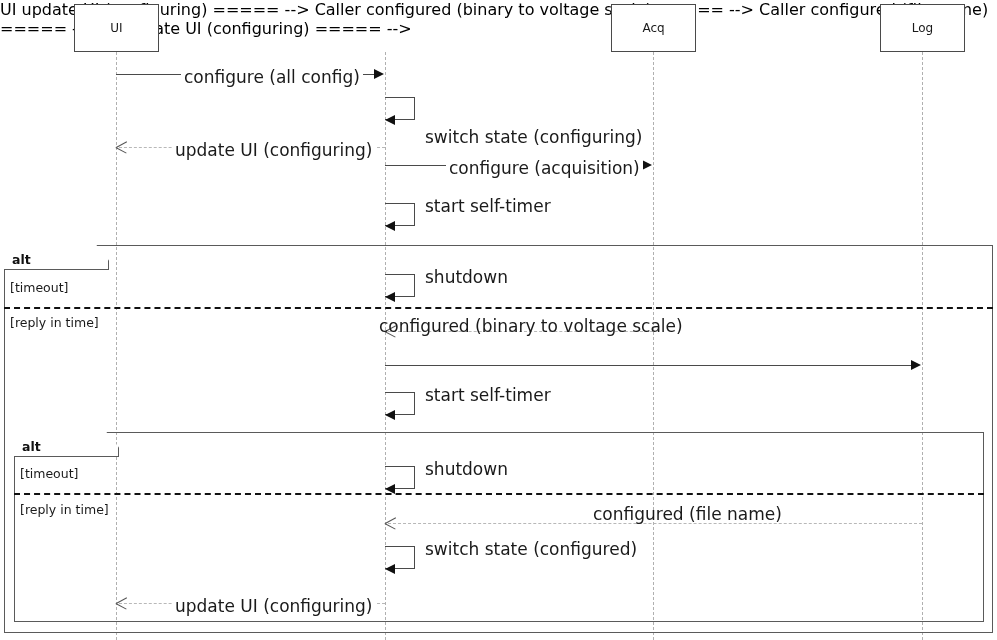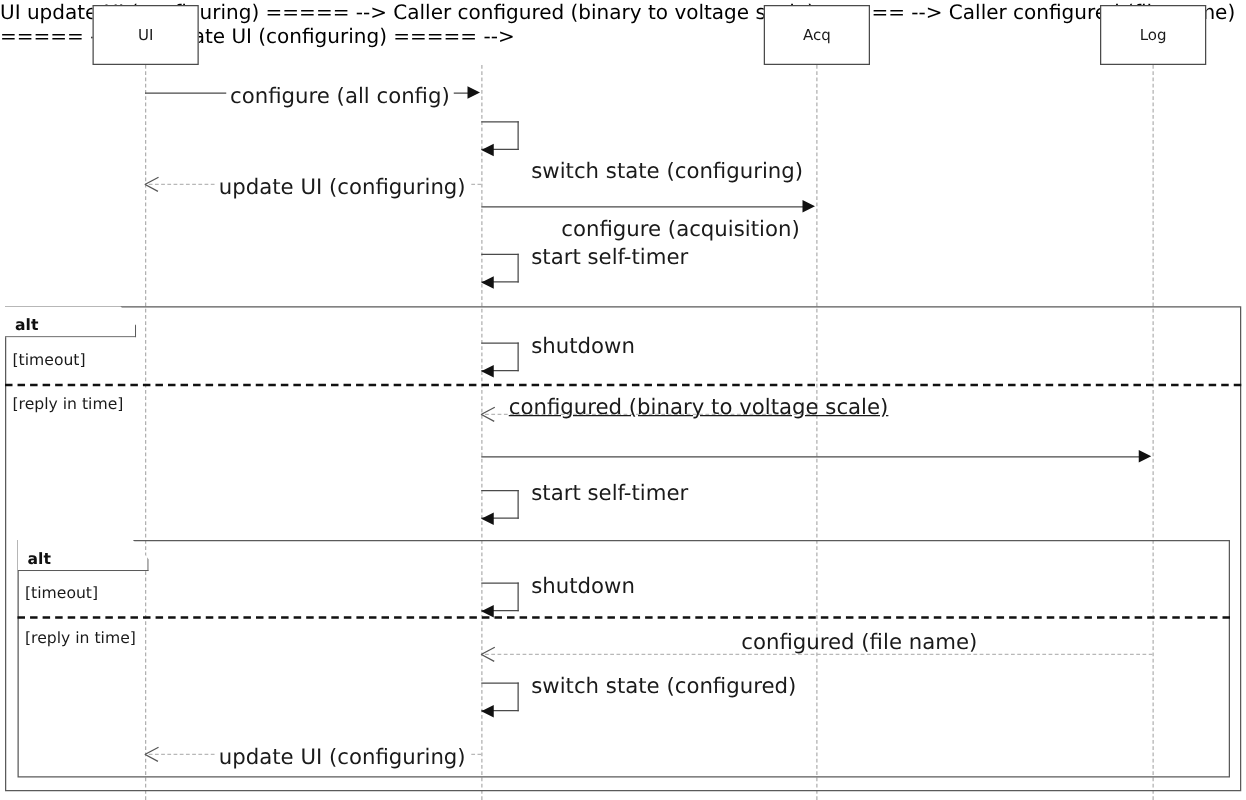--- a/index.html
+++ b/index.html
@@ -172,36 +172,36 @@
   <div class="msg-label nobg" style="left:422px; top:83px;margin-top:44px;">switch state (configuring)</div>
 
    UI  update UI (configuring) ===== --&gt;
   <div class="msg-line dashed" style="left:119px; top:147px; width:266px;"></div>
   <div class="arrow-open" style="left:116px; top:141px;"></div>
   <div class="msg-label" style="left:172px; top:140px;">update UI (configuring)</div>
 
   
   <div class="msg-line solid" style="left:385px; top:165px; width:258px;"></div>
   <div class="arrow-filled right" style="left:642px; top:160px;"></div>
-  <div class="msg-label" style="left:446px; top:158px;margin-top:16px;">configure (acquisition)</div>
+  <div class="msg-label" style="left:446px; top:158px;">configure (acquisition)</div>
 
   
   <div class="self-loop" style="left:385px; top:203px; width:30px; height:23px;"></div>
   <div class="arrow-filled left" style="left:385px; top:221px;"></div>
   <div class="msg-label nobg" style="left:422px; top:196px;">start self-timer</div>
 
   
   <div class="self-loop" style="left:385px; top:274px; width:30px; height:23px;"></div>
   <div class="arrow-filled left" style="left:385px; top:292px;"></div>
   <div class="msg-label nobg" style="left:422px; top:267px;">shutdown</div>
 
    Caller  configured (binary to voltage scale) ===== --&gt;
   <div class="msg-line dashed" style="left:388px; top:331px; width:265px;"></div>
   <div class="arrow-open" style="left:385px; top:325px;"></div>
-  <div class="msg-label nobg" style="left:404px; top:316px;text-decoration:underline;">configured (binary to voltage scale)</div>
+  <div class="msg-label nobg" style="left:376px; top:316px;">configured (binary to voltage scale)</div>
 
   
   <div class="msg-line solid" style="left:385px; top:365px; width:527px;"></div>
   <div class="arrow-filled right" style="left:911px; top:360px;"></div>
 
   
   <div class="self-loop" style="left:385px; top:392px; width:30px; height:23px;"></div>
   <div class="arrow-filled left" style="left:385px; top:410px;"></div>
   <div class="msg-label nobg" style="left:422px; top:385px;">start self-timer</div>
 

